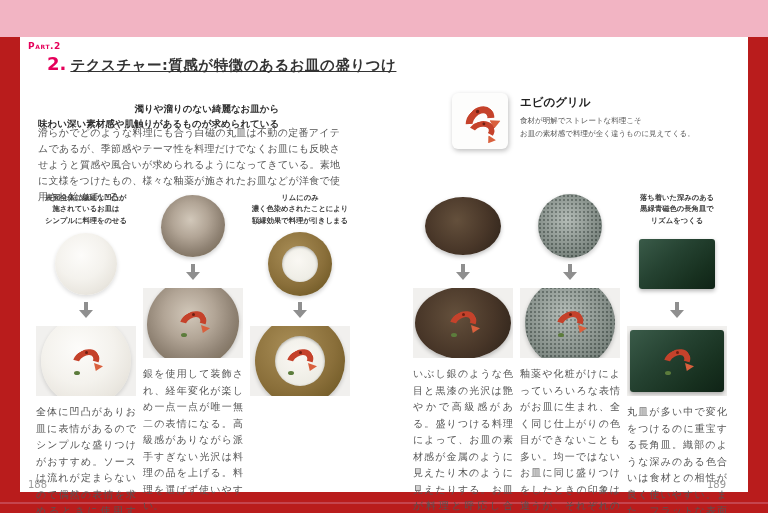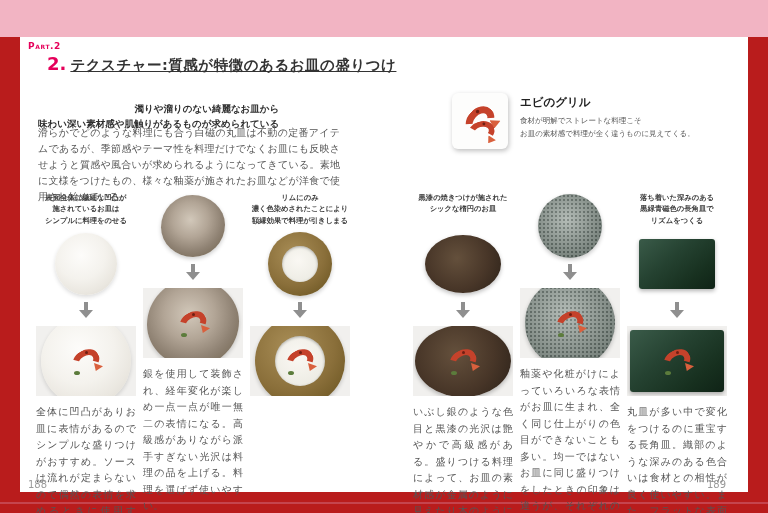--- a/index.html
+++ b/index.html
@@ -168,22 +168,20 @@
           <span class="body"></span>
           <span class="tail"></span>
           <span class="dot"></span>
         </div>
     </div>
     <div class="dish-title">エビのグリル</div>
     <div class="dish-desc">食材が明解でストレートな料理こそ
 お皿の素材感で料理が全く違うものに見えてくる。</div>
 
     <div class="col" style="left:393px;">
-      <div class="col-header">黒漆の焼きつけが施された
-シックな楕円のお皿</div>
       <div class="plate-area">
         <div class="plate p-darkoval"></div>
       </div>
       <div class="arrowbox">
         <div class="arrow">
             <span class="a-stem"></span>
             <span class="a-head"></span>
           </div>
       </div>
       <div class="photo">

